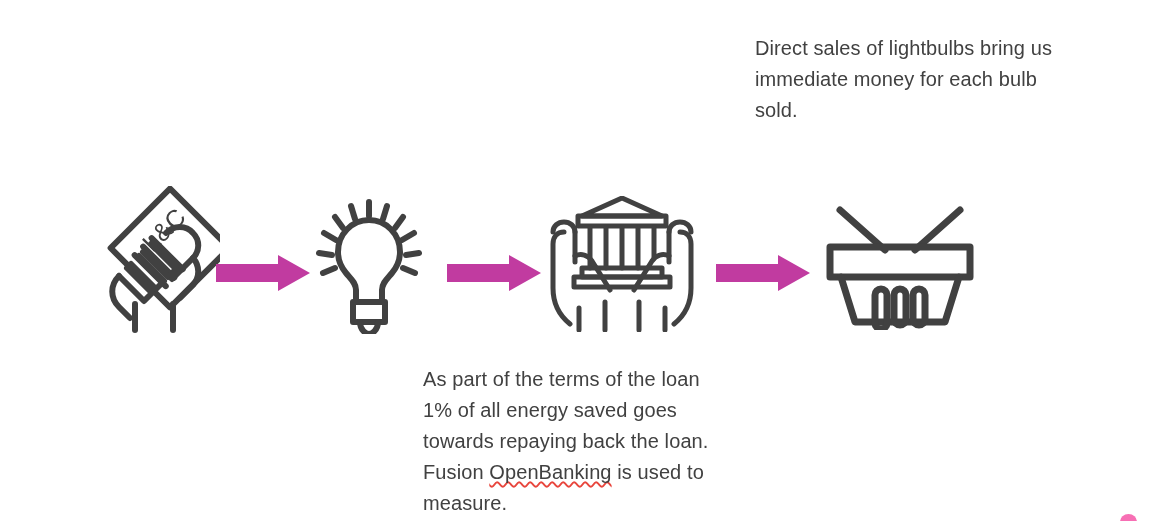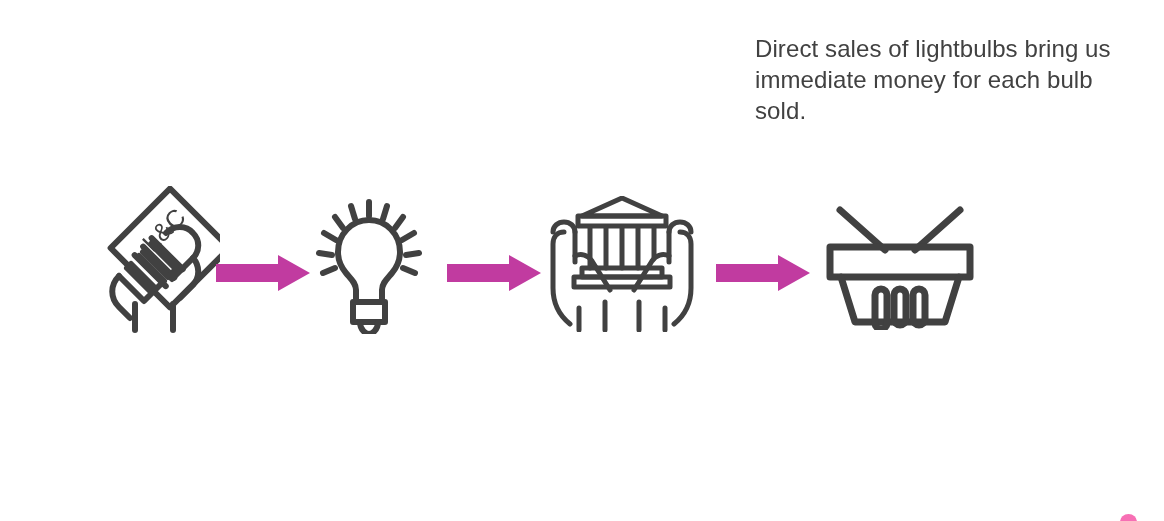--- a/index.html
+++ b/index.html
@@ -19,21 +19,21 @@
     position: absolute;
     inset: 0;
     width: 1164px;
     height: 521px;
   }
 
   .caption {
     position: absolute;
     color: #414141;
     font-family: "Liberation Sans", sans-serif;
-    font-size: 24px;
+    font-size: 20px;
     line-height: 31px;
     white-space: pre-line;
     letter-spacing: 0.1px;
   }
 
   #caption-loans   { left: 36px;  top: 85px;  width: 300px; }
   #caption-direct  { left: 755px; top: 33px;  width: 400px; }
   #caption-terms   { left: 423px; top: 364px; width: 380px; }
 
   .spellcheck {
@@ -63,20 +63,25 @@
 </head>
 <body>
 
 <div class="canvas">
 
 
   <div class="caption" id="caption-direct">Direct sales of lightbulbs bring us
 immediate money for each bulb
 sold.</div>
 
+  <div class="caption" id="caption-terms"><span>As part of the terms of the loan
+1% of all energy saved goes
+towards repaying back the loan.
+Fusion </span><span class="spellcheck">OpenBanking</span><span> is used to
+measure.</span></div>
 
   <div class="icon-slot" style="left:94px; top:186px; width:126px; height:148px;">
     <svg width="126" height="148" viewBox="0 0 126 148">
       <g fill="none" stroke="#414141" stroke-width="6" stroke-linecap="round" stroke-linejoin="round">
 
         <rect x="34" y="20" width="84" height="84" transform="rotate(-45 76 62)"></rect>
 
         <g transform="rotate(-45 76 62)">
           <line x1="46" y1="42" x2="46" y2="86"></line>
           <line x1="58" y1="42" x2="58" y2="86"></line>

